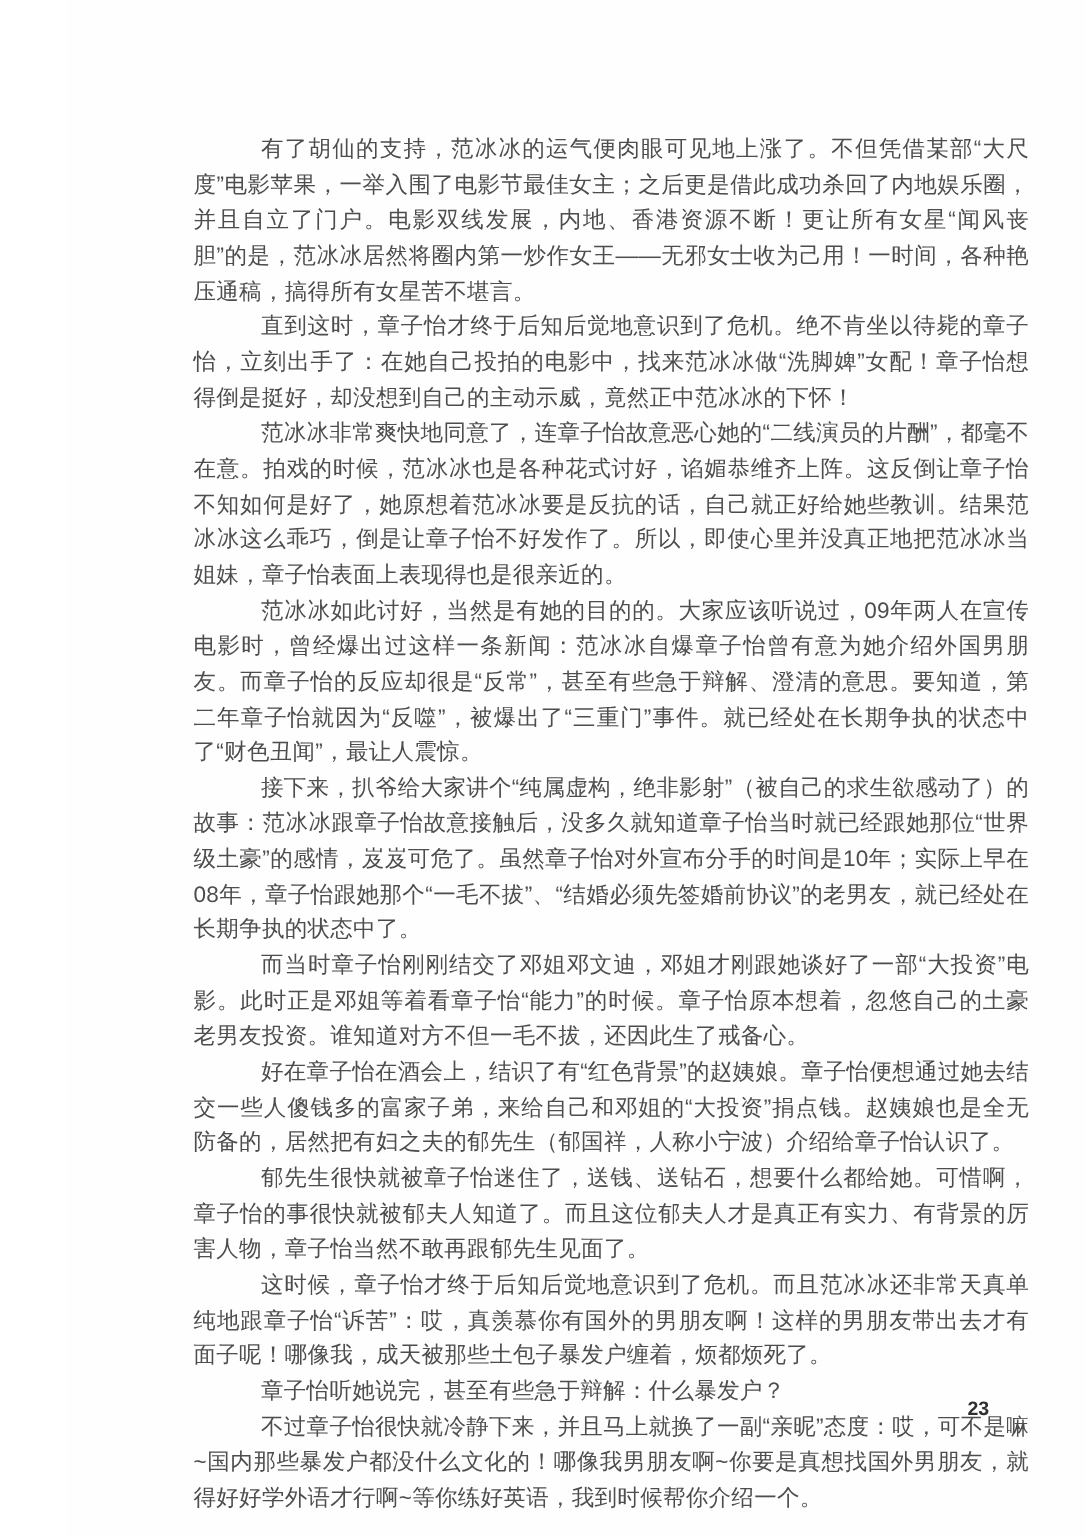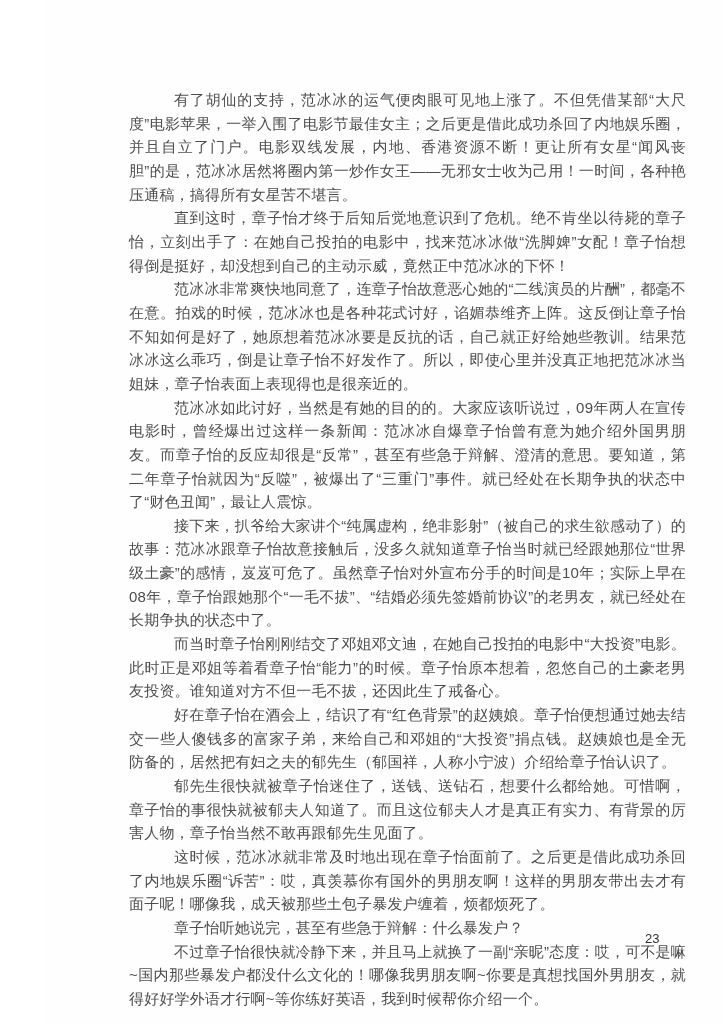--- a/index.html
+++ b/index.html
@@ -39,36 +39,36 @@
     margin: 0;
     padding: 0;
     text-indent: 3em;
     word-break: break-all;
   }
   .page-number {
     position: absolute;
     left: 600px;
     top: 931px;
     font-size: 13px;
-    font-weight: normal;
+    font-weight: bold;
     color: var(--page-number-color);
     font-family: "Liberation Sans", "DejaVu Sans", sans-serif;
   }
 </style>
 </head>
 <body>
 
 <div class="page">
   <div class="text-block" id="paragraph-container">
       <p>有了胡仙的支持，范冰冰的运气便肉眼可见地上涨了。不但凭借某部“大尺度”电影苹果，一举入围了电影节最佳女主；之后更是借此成功杀回了内地娱乐圈，并且自立了门户。电影双线发展，内地、香港资源不断！更让所有女星“闻风丧胆”的是，范冰冰居然将圈内第一炒作女王——无邪女士收为己用！一时间，各种艳压通稿，搞得所有女星苦不堪言。</p>
       <p>直到这时，章子怡才终于后知后觉地意识到了危机。绝不肯坐以待毙的章子怡，立刻出手了：在她自己投拍的电影中，找来范冰冰做“洗脚婢”女配！章子怡想得倒是挺好，却没想到自己的主动示威，竟然正中范冰冰的下怀！</p>
       <p>范冰冰非常爽快地同意了，连章子怡故意恶心她的“二线演员的片酬”，都毫不在意。拍戏的时候，范冰冰也是各种花式讨好，谄媚恭维齐上阵。这反倒让章子怡不知如何是好了，她原想着范冰冰要是反抗的话，自己就正好给她些教训。结果范冰冰这么乖巧，倒是让章子怡不好发作了。所以，即使心里并没真正地把范冰冰当姐妹，章子怡表面上表现得也是很亲近的。</p>
       <p>范冰冰如此讨好，当然是有她的目的的。大家应该听说过，09年两人在宣传电影时，曾经爆出过这样一条新闻：范冰冰自爆章子怡曾有意为她介绍外国男朋友。而章子怡的反应却很是“反常”，甚至有些急于辩解、澄清的意思。要知道，第二年章子怡就因为“反噬”，被爆出了“三重门”事件。就已经处在长期争执的状态中了“财色丑闻”，最让人震惊。</p>
       <p>接下来，扒爷给大家讲个“纯属虚构，绝非影射”（被自己的求生欲感动了）的故事：范冰冰跟章子怡故意接触后，没多久就知道章子怡当时就已经跟她那位“世界级土豪”的感情，岌岌可危了。虽然章子怡对外宣布分手的时间是10年；实际上早在08年，章子怡跟她那个“一毛不拔”、“结婚必须先签婚前协议”的老男友，就已经处在长期争执的状态中了。</p>
-      <p>而当时章子怡刚刚结交了邓姐邓文迪，在她自己投拍的电影中“大投资”电影。此时正是邓姐等着看章子怡“能力”的时候。章子怡原本想着，忽悠自己的土豪老男友投资。谁知道对方不但一毛不拔，还因此生了戒备心。</p>
+      <p>而当时章子怡刚刚结交了邓姐邓文迪，邓姐才刚跟她谈好了一部“大投资”电影。此时正是邓姐等着看章子怡“能力”的时候。章子怡原本想着，忽悠自己的土豪老男友投资。谁知道对方不但一毛不拔，还因此生了戒备心。</p>
       <p>好在章子怡在酒会上，结识了有“红色背景”的赵姨娘。章子怡便想通过她去结交一些人傻钱多的富家子弟，来给自己和邓姐的“大投资”捐点钱。赵姨娘也是全无防备的，居然把有妇之夫的郁先生（郁国祥，人称小宁波）介绍给章子怡认识了。</p>
       <p>郁先生很快就被章子怡迷住了，送钱、送钻石，想要什么都给她。可惜啊，章子怡的事很快就被郁夫人知道了。而且这位郁夫人才是真正有实力、有背景的厉害人物，章子怡当然不敢再跟郁先生见面了。</p>
-      <p>这时候，范冰冰就非常及时地出现在章子怡面前了。之后更是借此成功杀回了内地娱乐圈“诉苦”：哎，真羡慕你有国外的男朋友啊！这样的男朋友带出去才有面子呢！哪像我，成天被那些土包子暴发户缠着，烦都烦死了。</p>
+      <p>这时候，章子怡才终于后知后觉地意识到了危机。而且范冰冰还非常天真单纯地跟章子怡“诉苦”：哎，真羡慕你有国外的男朋友啊！这样的男朋友带出去才有面子呢！哪像我，成天被那些土包子暴发户缠着，烦都烦死了。</p>
       <p>章子怡听她说完，甚至有些急于辩解：什么暴发户？</p>
       <p>不过章子怡很快就冷静下来，并且马上就换了一副“亲昵”态度：哎，可不是嘛~国内那些暴发户都没什么文化的！哪像我男朋友啊~你要是真想找国外男朋友，就得好好学外语才行啊~等你练好英语，我到时候帮你介绍一个。</p>
     </div>
   <div class="page-number">23</div>
 </div>
 
 </body></html>

